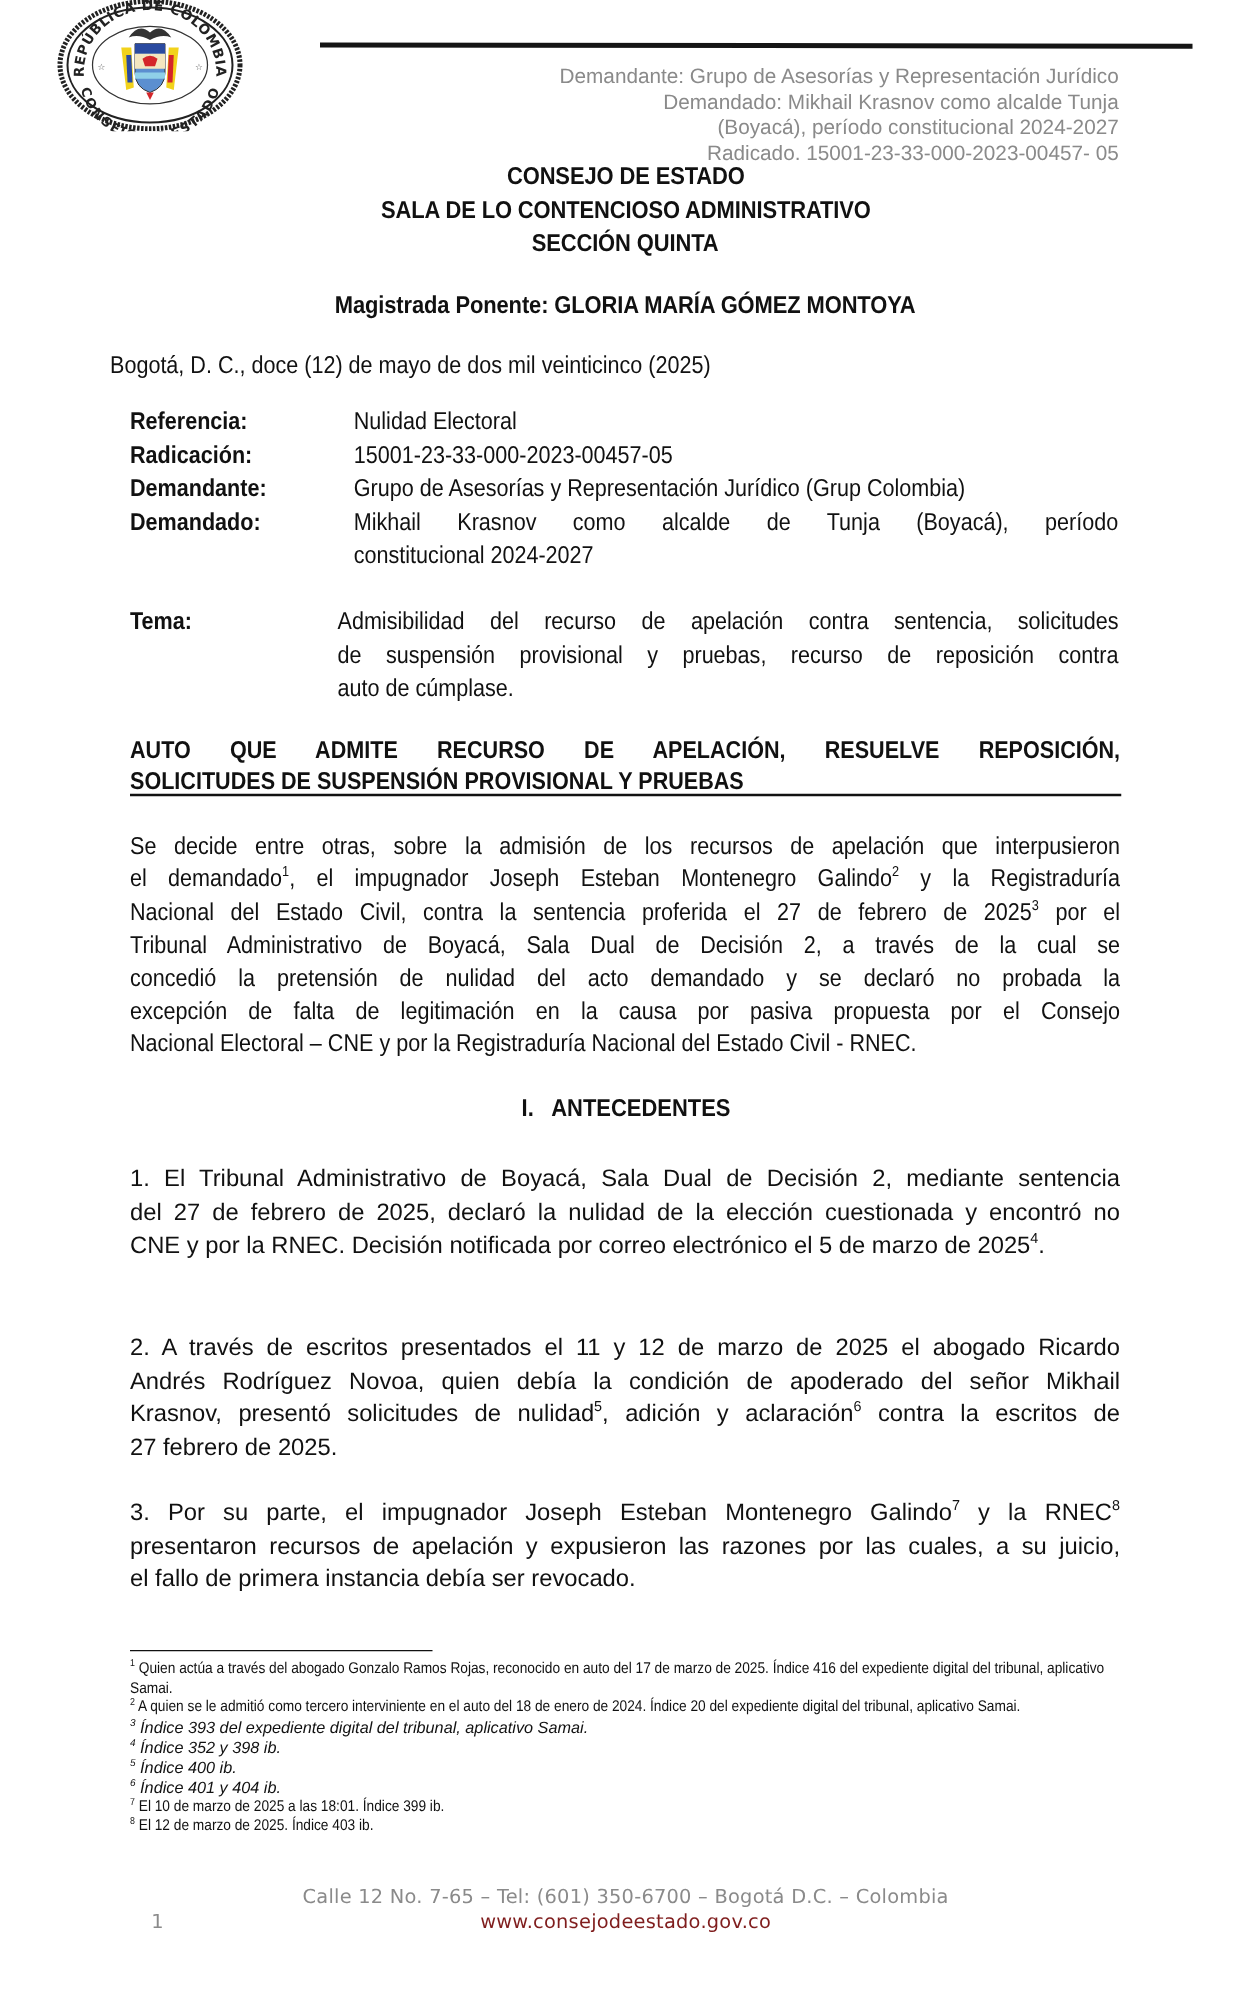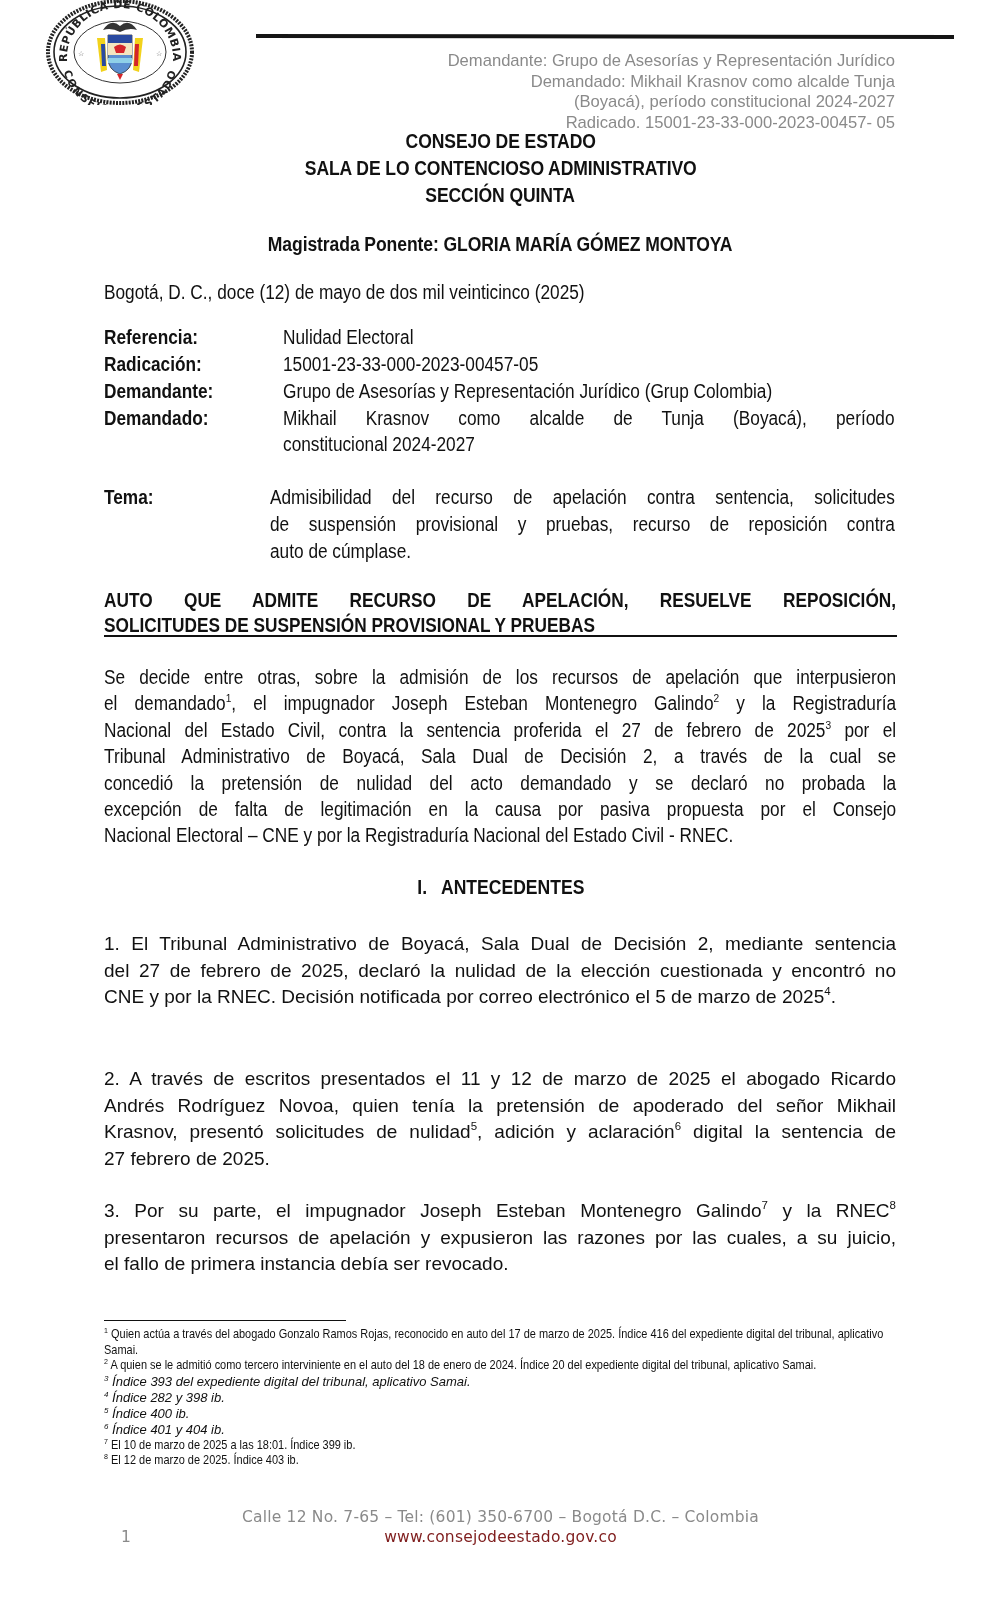--- a/index.html
+++ b/index.html
@@ -18,21 +18,21 @@
 
   
   .inst { left: 0; width: 1001px; text-align: center; font-weight: bold; font-size: 19.5px; letter-spacing: -0.1px; }
   .narrow { display: inline-block; transform: scaleX(0.9); transform-origin: center; }
 
   
   .line { white-space: nowrap; font-size: 19.5px; line-height: 26.4px; }
   .cond { display: inline-block; transform: scaleX(0.885); transform-origin: left; white-space: nowrap; }
   .justify-line { display: block; text-align: justify; text-align-last: justify; }
 
-  #date-line { left: 104px; top: 279px; text-align: right; }
+  #date-line { left: 88px; top: 279px; text-align: right; }
 
   .meta-label { left: 104px; font-weight: bold; font-size: 19.5px; }
   .meta-value { left: 283px; font-size: 19.5px; }
 
   #tema-label { left: 104px; top: 486px; font-weight: bold; font-size: 19.5px; }
   #tema-text { left: 270px; top: 484px; width: 625px; font-size: 19.5px; line-height: 27px; }
 
   #auto-title { left: 104px; top: 588px; width: 792px; font-weight: bold; font-size: 19.5px; line-height: 25px; }
   #auto-rule { left: 104px; top: 635px; width: 793px; border-top: 2px solid #111; }
 
@@ -154,40 +154,40 @@
 <div id="antecedentes" class="abs"><span class="narrow" style="white-space:pre;">I.   ANTECEDENTES</span></div>
 
 <div class="abs para" style="top:931px; font-size:19px; line-height:26.5px;">
   <span class="justify-line">1. El Tribunal Administrativo de Boyacá, Sala Dual de Decisión 2, mediante sentencia</span>
   <span class="justify-line">del 27 de febrero de 2025, declaró la nulidad de la elección cuestionada y encontró no</span>
   <span style="display:block;"><span>CNE y por la RNEC. Decisión notificada por correo electrónico el 5 de marzo de 2025</span><sup>4</sup><span>.</span></span>
 </div>
 
 <div class="abs para" style="top:1066px; font-size:19px; line-height:26.5px;">
   <span class="justify-line">2. A través de escritos presentados el 11 y 12 de marzo de 2025 el abogado Ricardo</span>
-  <span class="justify-line">Andrés Rodríguez Novoa, quien tenía la pretensión de apoderado del señor Mikhail</span>
-  <span class="justify-line"><span>Krasnov, presentó solicitudes de nulidad</span><sup>5</sup><span>, adición y aclaración</span><sup>6</sup><span> digital la sentencia de</span></span>
+  <span class="justify-line">Andrés Rodríguez Novoa, quien debía la condición de apoderado del señor Mikhail</span>
+  <span class="justify-line"><span>Krasnov, presentó solicitudes de nulidad</span><sup>5</sup><span>, adición y aclaración</span><sup>6</sup><span> contra la escritos de</span></span>
   <span style="display:block;">27 febrero de 2025.</span>
 </div>
 
 <div class="abs para" style="top:1198px; font-size:19px; line-height:26.5px;">
   <span class="justify-line"><span>3. Por su parte, el impugnador Joseph Esteban Montenegro Galindo</span><sup>7</sup><span> y la RNEC</span><sup>8</sup></span>
   <span class="justify-line">presentaron recursos de apelación y expusieron las razones por las cuales, a su juicio,</span>
   <span style="display:block;">el fallo de primera instancia debía ser revocado.</span>
 </div>
 
 <div id="fn-rule" class="abs"></div>
 <div id="footnotes" class="abs">
   <div style="width:898px; transform:scaleX(0.885); transform-origin:left;">
     <span class="fn"><sup>1</sup> <span>Quien actúa a través del abogado Gonzalo Ramos Rojas, reconocido en auto del 17 de marzo de 2025. Índice 416 del expediente digital del tribunal, aplicativo Samai.</span></span>
     <span class="fn"><sup>2</sup> <span>A quien se le admitió como tercero interviniente en el auto del 18 de enero de 2024. Índice 20 del expediente digital del tribunal, aplicativo Samai.</span></span>
   </div>
   <div style="font-size:13px; line-height:16px;font-style:italic;">
     <span class="fn"><sup>3</sup> <span>Índice 393 del expediente digital del tribunal, aplicativo Samai.</span></span>
-    <span class="fn"><sup>4</sup> <span>Índice 282 y 398 ib.</span></span>
+    <span class="fn"><sup>4</sup> <span>Índice 352 y 398 ib.</span></span>
     <span class="fn"><sup>5</sup> <span>Índice 400 ib.</span></span>
     <span class="fn"><sup>6</sup> <span>Índice 401 y 404 ib.</span></span>
   </div>
   <div style="transform:scaleX(0.885); transform-origin:left; width:898px;">
     <span class="fn"><sup>7</sup> <span>El 10 de marzo de 2025 a las 18:01. Índice 399 ib.</span></span>
     <span class="fn"><sup>8</sup> <span>El 12 de marzo de 2025. Índice 403 ib.</span></span>
   </div>
 </div>
 
 <div id="footer-address" class="abs"><span>Calle 12 No. 7-65 – Tel: (601) 350-6700 – Bogotá D.C. – Colombia</span></div>

